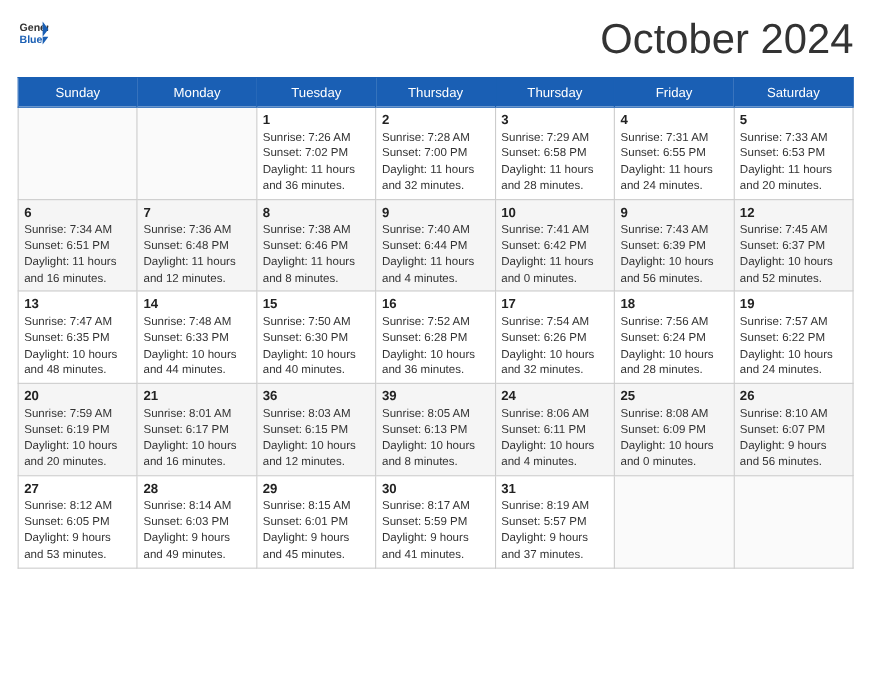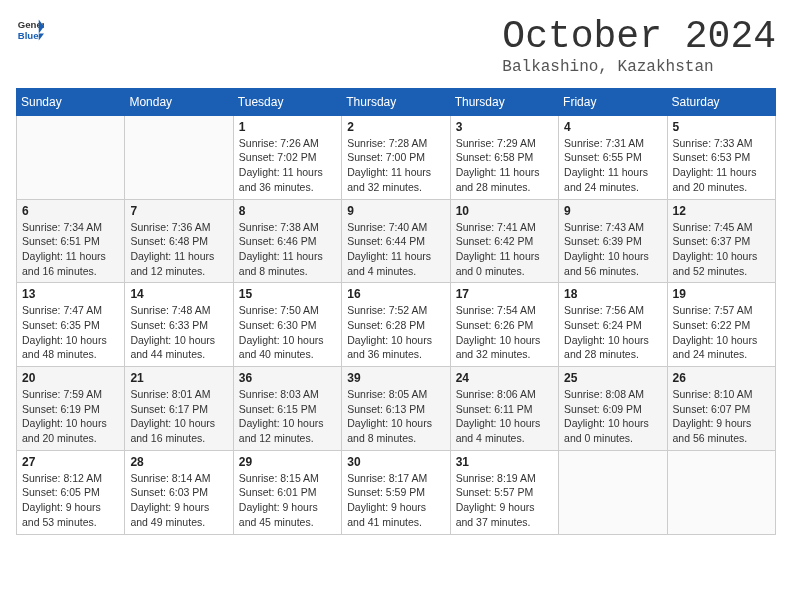--- a/index.html
+++ b/index.html
@@ -19,22 +19,21 @@
     .logo {
       display: flex;
       align-items: center;
       gap: 4px;
     }
     .logo-icon {
       width: 28px;
       height: 28px;
     }
     .title-area {
-      text-align: left;
-      font-family: Liberation Mono, monospace;
+      text-align: center;
     }
     .month-title {
       font-size: 38px;
       font-weight: 300;
       color: #333;
       line-height: 1.1;
     }
     .location-title {
       font-size: 16px;
       color: #555;
@@ -42,21 +41,21 @@
     }
     table {
       width: 100%;
       border-collapse: collapse;
       font-size: 11px;
     }
     thead tr th {
       background-color: #1a5fb4;
       color: #fff;
       padding: 6px 4px;
-      text-align: left;
+      text-align: center;
       font-size: 12px;
       font-weight: normal;
       border: 1px solid #1a5fb4;
     }
     tbody tr td {
       border: 1px solid #ccc;
       padding: 4px 5px;
       vertical-align: top;
       width: calc(100% / 7);
       height: 78px;
@@ -87,21 +86,20 @@
 <div class="header-area">
   <div class="logo">
     <svg class="logo-icon" viewBox="0 0 32 32" xmlns="http://www.w3.org/2000/svg">
       <text x="2" y="14" font-size="11" fill="#333" font-family="Arial" font-weight="bold">General</text>
       <text x="2" y="26" font-size="11" fill="#1a5fb4" font-family="Arial" font-weight="bold">Blue</text>
       <polygon points="26,4 32,12 26,20 32,20 26,28" fill="#1a5fb4"></polygon>
     </svg>
   </div>
   <div class="title-area">
     <div class="month-title">October 2024</div>
-    <div class="location-title">Balkashino, Kazakhstan</div>
   </div>
 </div>
 
 <table>
   <thead>
     <tr>
       <th>Sunday</th>
       <th>Monday</th>
       <th>Tuesday</th>
       <th>Thursday</th>

